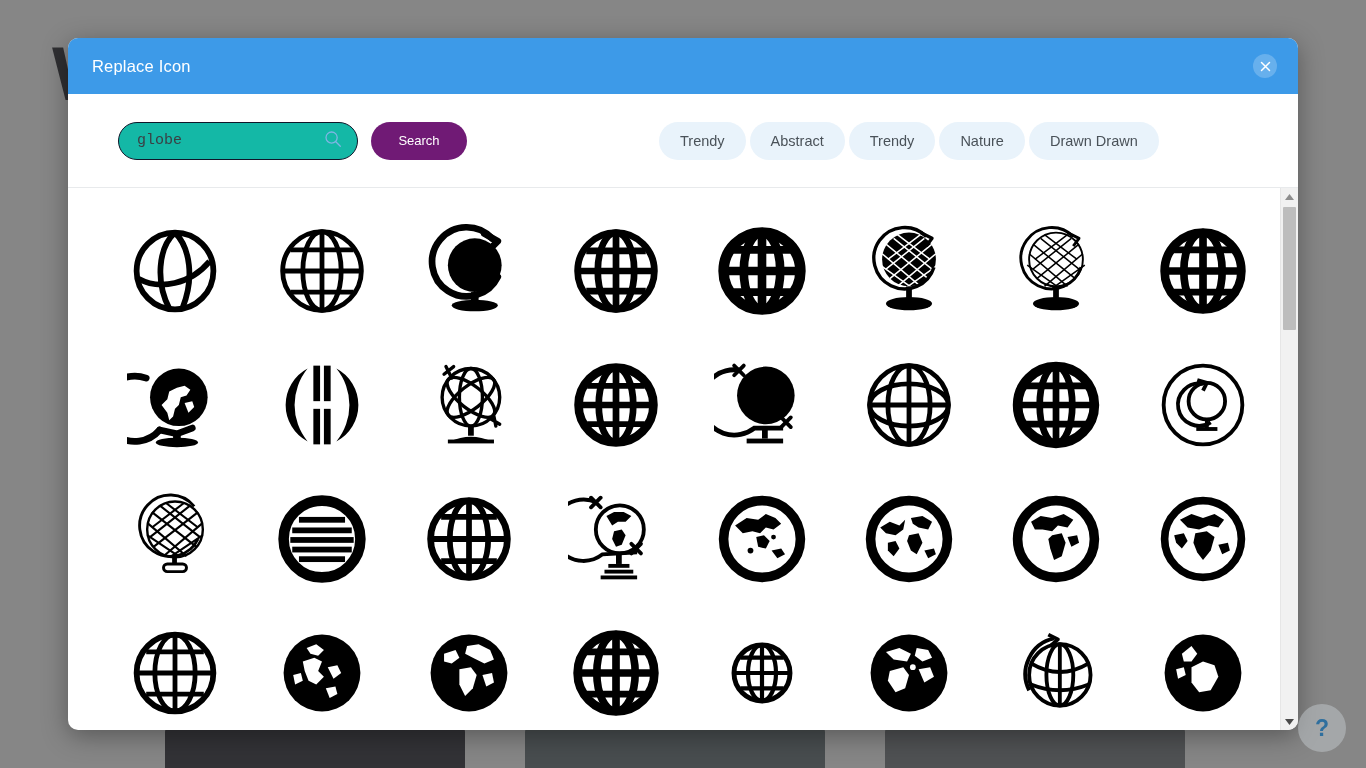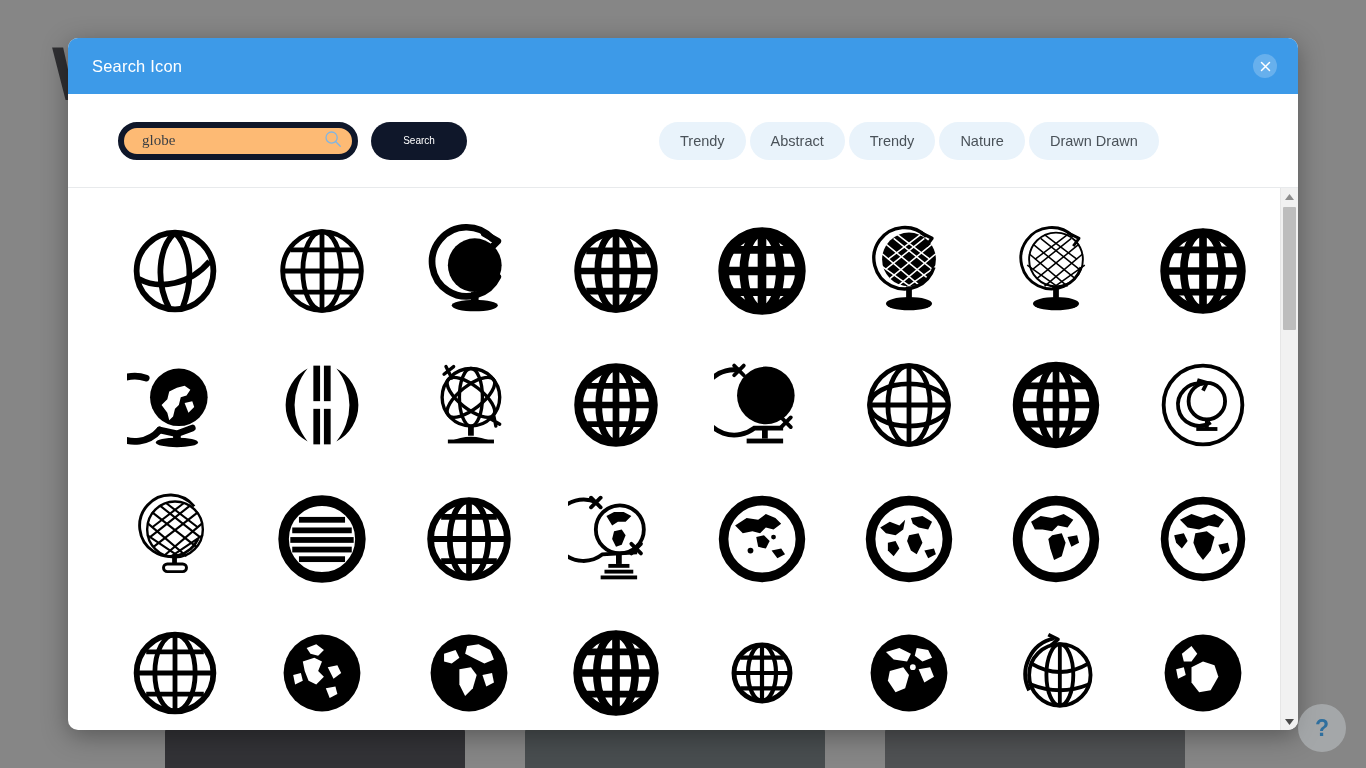--- a/index.html
+++ b/index.html
@@ -105,44 +105,44 @@
     align-items: center;
     border-bottom: 1px solid #e8eaec;
     padding: 0 22px 0 50px;
   }
   #search-wrap {
     position: relative;
     width: 240px; height: 38px;
   }
   #search-input {
     width: 100%; height: 100%;
-    border: 6px solid #0f172a;
+    border: 1px solid #0f172a;
     border-radius: 19px;
     padding: 0 42px 0 18px;
     font-size: 15px;
     color: #3a3f44;
     outline: none;
-    font-family: Liberation Serif, serif;
-    background: #fdba74;
+    font-family: Liberation Mono, monospace;
+    background: #14b8a6;
   }
   #search-input::placeholder { color: #a8b0b7; }
   #search-icon {
     position: absolute;
     right: 16px; top: 50%;
     transform: translateY(-50%);
     pointer-events: none;
   }
   #search-button {
     margin-left: 13px;
     width: 96px; height: 38px;
     border: none;
     border-radius: 19px;
-    background: #0f172a;
+    background: #701a75;
     color: #fff;
-    font-size: 10px;
+    font-size: 13px;
     cursor: pointer;
     font-family: "Liberation Sans", sans-serif;
   }
   #category-chips {
     display: flex;
     gap: 4px;
     margin-left: 192px;
   }
   .chip {
     height: 38px;
@@ -231,21 +231,21 @@
   <div id="bg-card-dark"></div>
   <div id="bg-card-grey1"></div>
   <div id="bg-card-grey2"></div>
 </div>
 
 <div id="overlay"></div>
 
 <div id="modal">
 
   <div id="modal-header">
-    <div id="modal-title">Search Icon</div>
+    <div id="modal-title">Replace Icon</div>
     <button id="close-button">
       <svg width="13" height="13" viewBox="0 0 13 13" aria-hidden="true">
         <path d="M2.5 2.5 L10.5 10.5 M10.5 2.5 L2.5 10.5" stroke="#ffffff" stroke-width="1.5" stroke-linecap="round"></path>
       </svg>
     </button>
   </div>
 
   <div id="toolbar">
     <div id="search-wrap">
       <input id="search-input" type="text" value="globe" style="">

